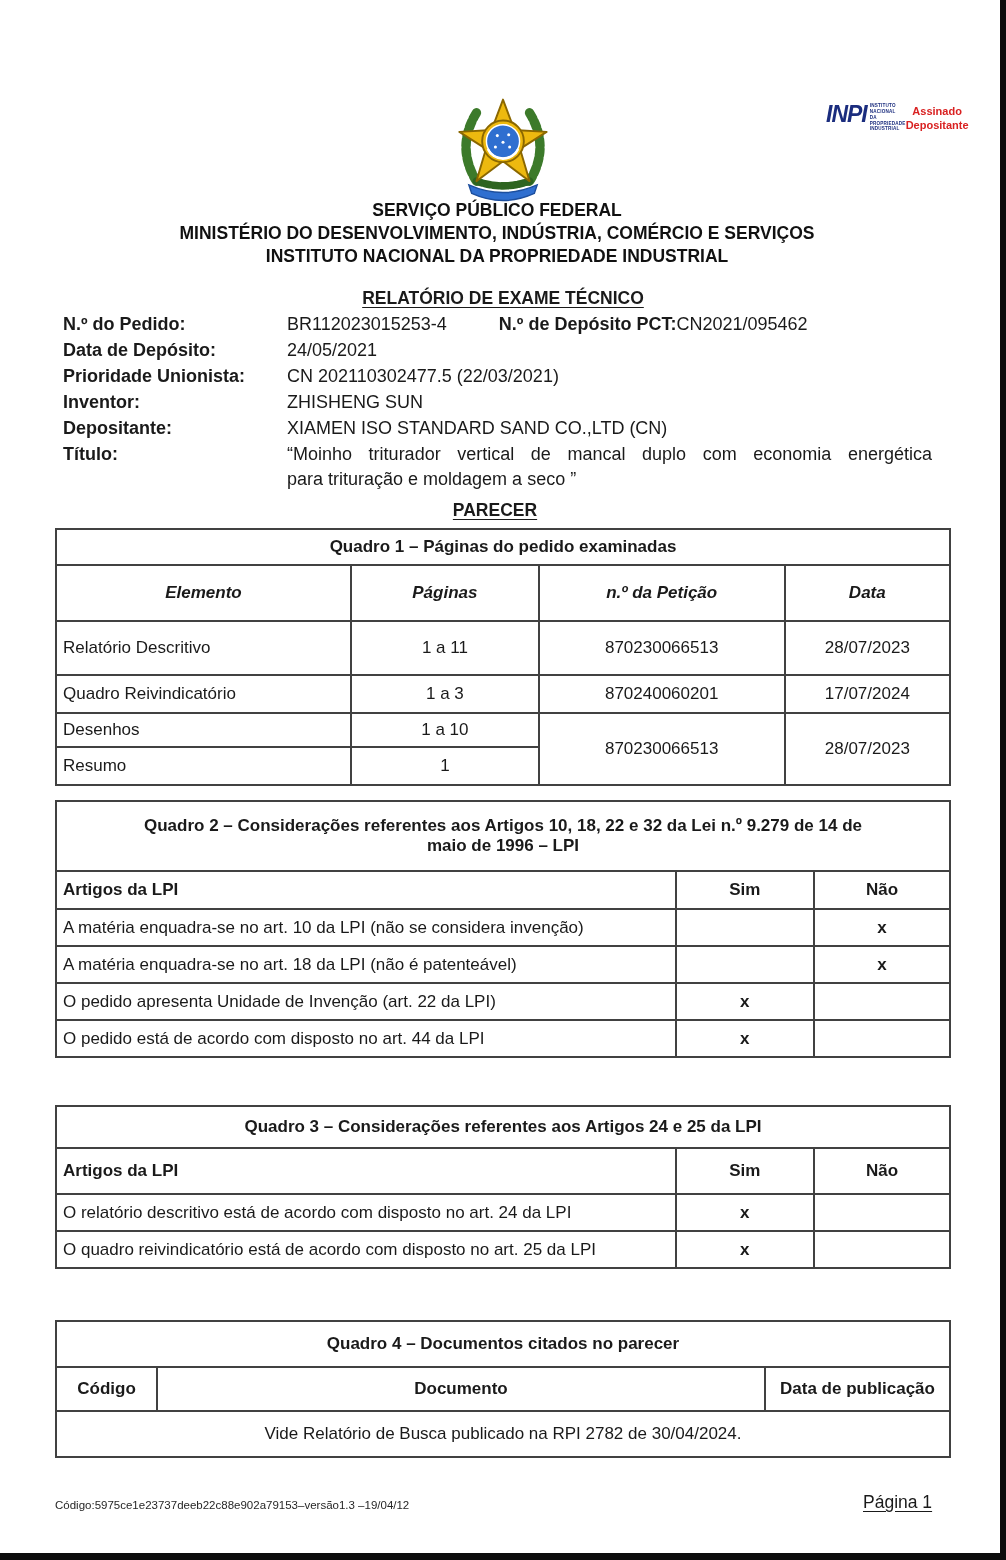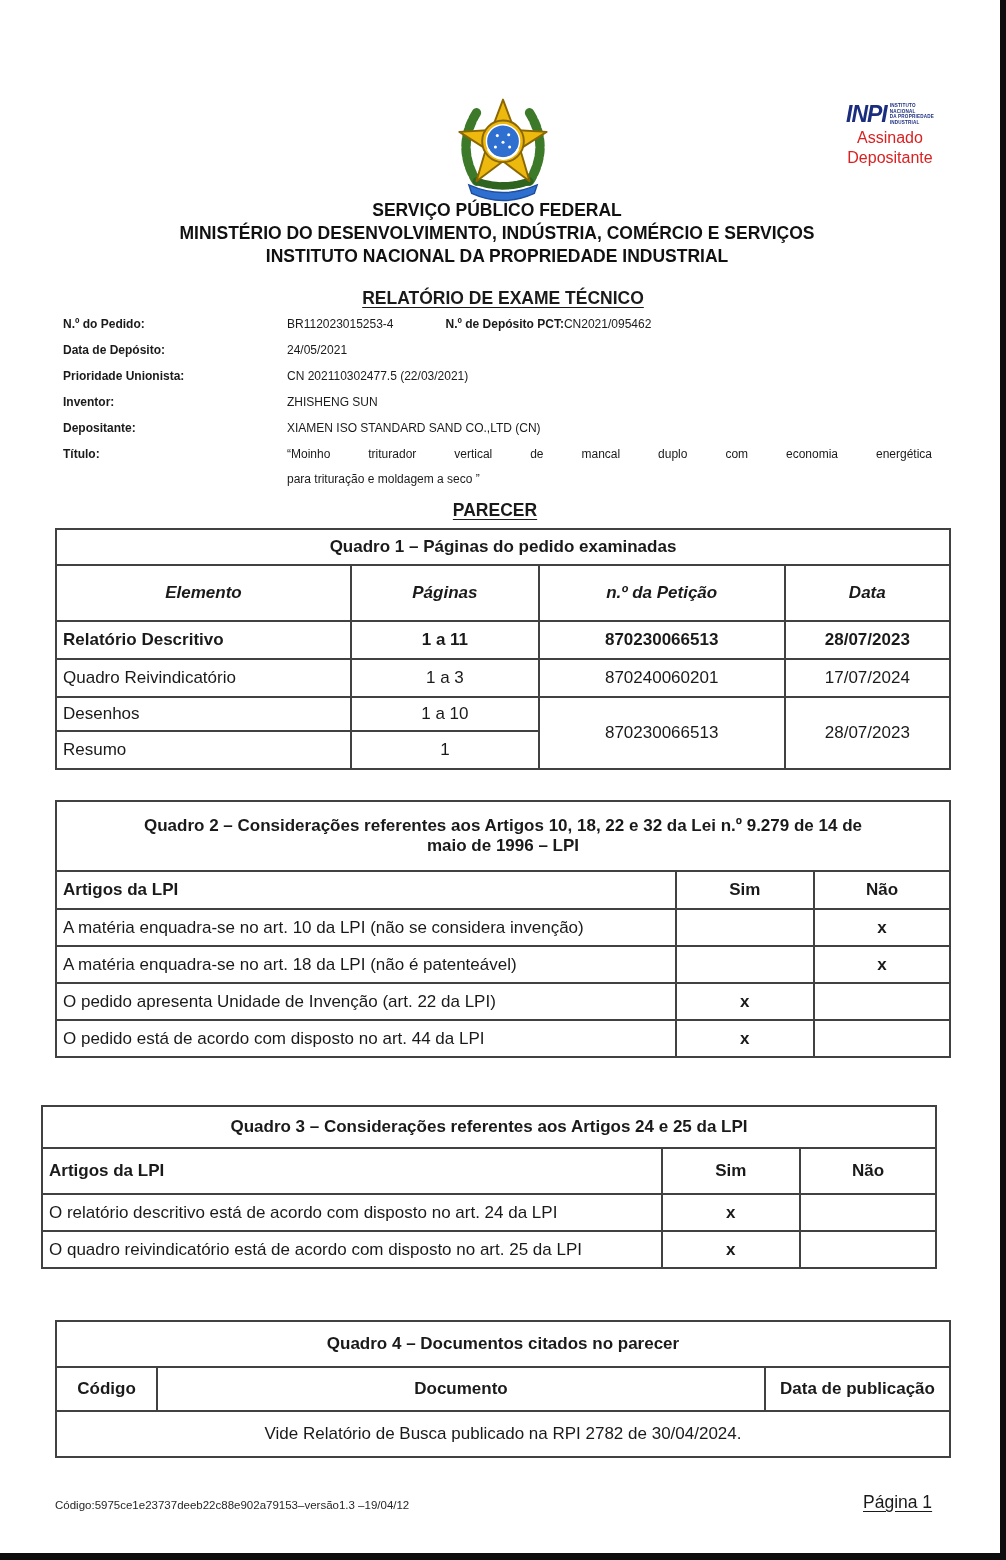--- a/index.html
+++ b/index.html
@@ -8,32 +8,32 @@
     font-family:"Liberation Sans", sans-serif; color:#1a1a1a; overflow:hidden;
     margin:0 auto;
   }
   .abs { position:absolute; }
   .scan-edge { background:#0d0d0d; }
 
   
   .gov-line { width:1006px; text-align:center; font-weight:bold; font-size:17.5px; color:#111; }
 
   
-  .inpi-wrap { display:flex; flex-direction:column; align-items:center; }
+  .inpi-wrap { display:flex; flex-direction:row; align-items:center; }
   .inpi-row { display:flex; align-items:flex-start; gap:3px; }
   .inpi-word { font-style:italic; font-weight:bold; font-size:23px; letter-spacing:-1px; line-height:1; }
   .inpi-sub { display:flex; flex-direction:column; }
   .inpi-sub span { font-size:4.6px; font-weight:bold; line-height:1.25; letter-spacing:0.2px; }
-  .inpi-signed { font-weight:normal; font-size:16px; text-align:center; line-height:1.25; margin-top:2px; }
+  .inpi-signed { font-weight:bold; font-size:11px; text-align:center; line-height:1.25; margin-top:2px; }
 
   
   .doc-title { width:1006px; text-align:center; font-weight:bold; font-size:17.5px; }
   .doc-title span { text-decoration:underline; text-underline-offset:3px; }
   .info { left:63px; top:312px; width:870px; }
-  .info-row { display:flex; min-height:26px; align-items:flex-start; font-size:12px; line-height:25px; }
+  .info-row { display:flex; min-height:26px; align-items:flex-start; font-size:18px; line-height:25px; }
   .info-label { width:224px; font-weight:bold; flex:none; }
   .info-val { white-space:nowrap; }
   .pct-pair { margin-left:52px; }
   .pct-pair b { font-weight:bold; }
   .titulo-block { width:645px; }
   .titulo-l1 { text-align:justify; text-align-last:justify; }
   .parecer { width:1006px; text-align:center; font-weight:bold; font-size:17.5px; }
   .parecer span { text-decoration:underline; text-underline-offset:3px; }
 
   
@@ -150,21 +150,21 @@
     <tbody>
         <tr style="height:36px;">
           <td class="t-title" colspan="4">Quadro 1 – Páginas do pedido examinadas</td>
         </tr>
     <tr style="height:56px;font-style:italic;">
       <td class="t-head">Elemento</td>
       <td class="t-head">Páginas</td>
       <td class="t-head">n.º da Petição</td>
       <td class="t-head">Data</td>
     </tr>
-    <tr style="height:38px;font-weight:bold;">
+    <tr style="height:54px;">
       <td class="cell-left">Relatório Descritivo</td>
       <td class="cell-center">1 a 11</td>
       <td class="cell-center">870230066513</td>
       <td class="cell-center">28/07/2023</td>
     </tr>
     <tr style="height:38px;">
       <td class="cell-left">Quadro Reivindicatório</td>
       <td class="cell-center">1 a 3</td>
       <td class="cell-center">870240060201</td>
       <td class="cell-center">17/07/2024</td>
@@ -216,21 +216,21 @@
       <td class="mark"></td>
     </tr>
     <tr style="height:37px;">
       <td class="cell-left">O pedido está de acordo com disposto no art. 44 da LPI</td>
       <td class="mark">x</td>
       <td class="mark"></td>
     </tr>
   </tbody>
     </table>
 
-  <table class="q abs" style="left:41px; top:1105px;padding-left:36px;">
+  <table class="q abs" style="left:55px; top:1105px;padding-left:36px;">
     <colgroup>
         <col style="width:69.3%">
         <col style="width:15.5%">
         <col style="width:15.2%">
       </colgroup>
     <tbody>
         <tr style="height:42px;">
           <td class="t-title" colspan="3">Quadro 3 – Considerações referentes aos Artigos 24 e 25 da LPI</td>
         </tr>
     <tr style="height:46px;">

